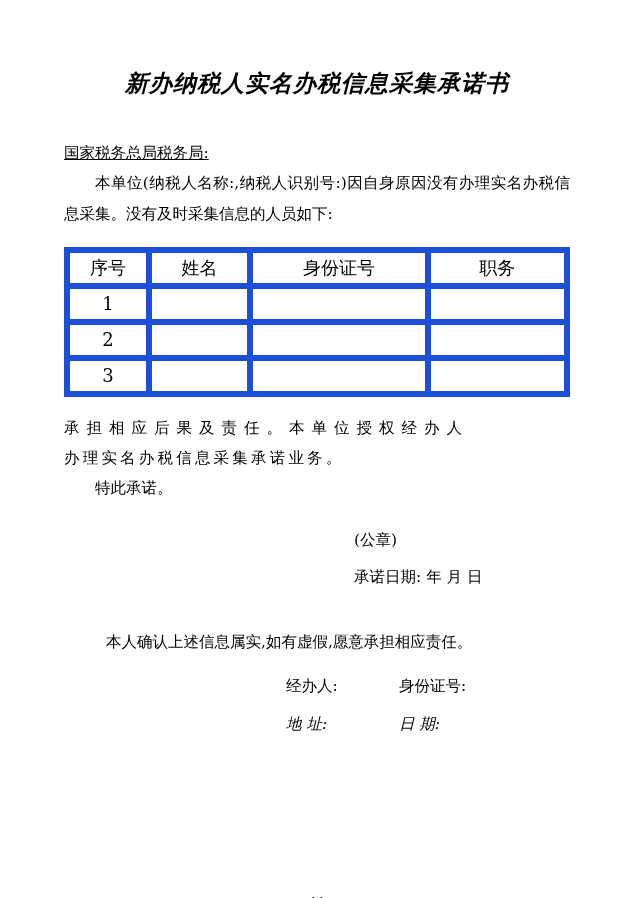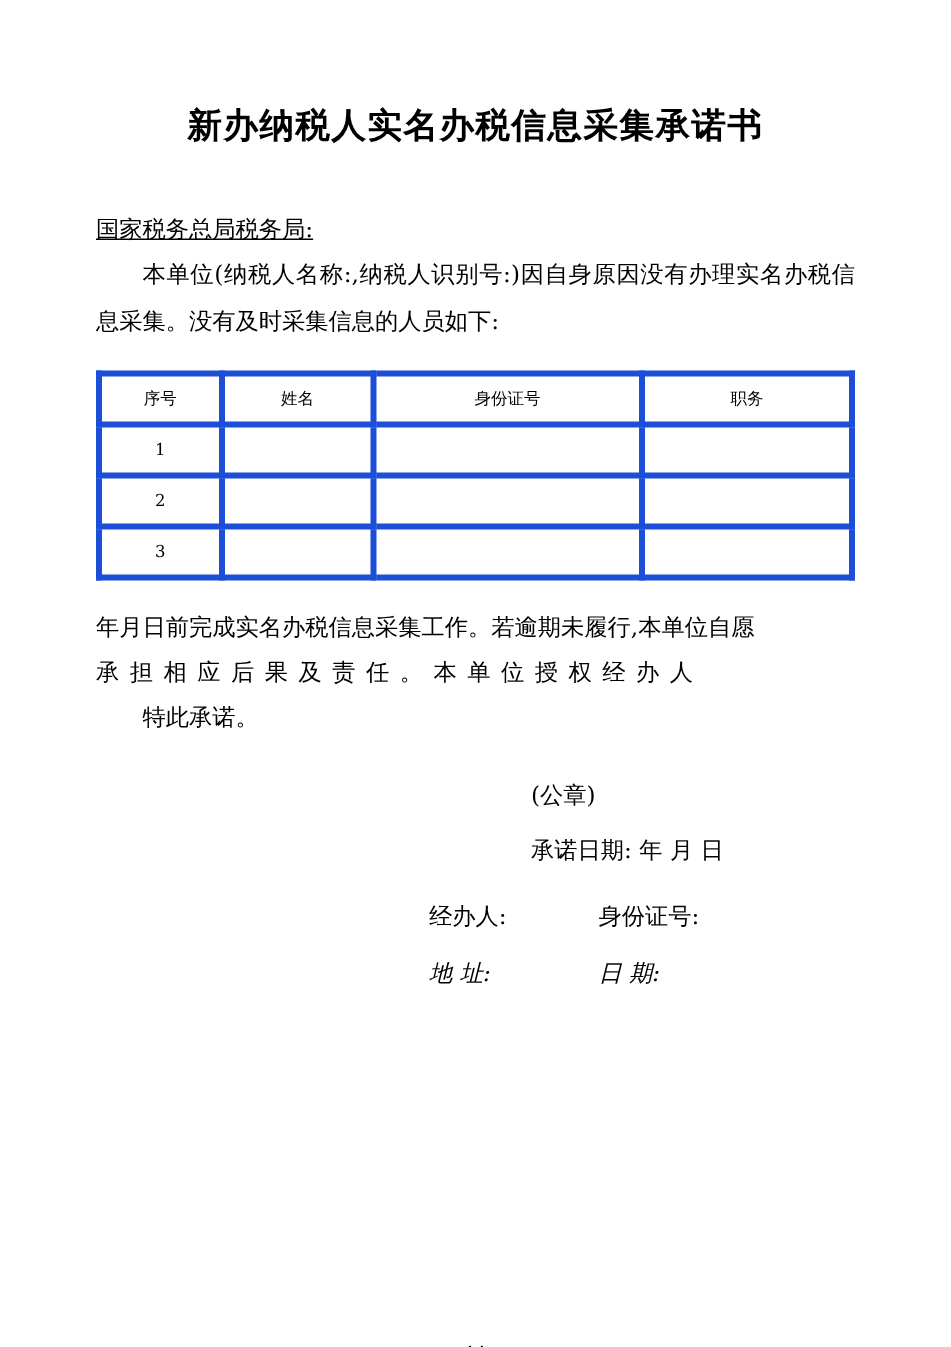--- a/index.html
+++ b/index.html
@@ -23,20 +23,21 @@
     padding: 0 64px;
   }
   .doc-title {
     text-align: center;
     font-size: 23px;
     font-weight: bold;
     letter-spacing: 1px;
     margin-top: 68px;
     margin-bottom: 0;
     font-family: "DejaVu Serif", "Liberation Serif", serif;
+    font-style: italic;
   }
   .addressee {
     margin-top: 40px;
     font-size: 15.5px;
     line-height: 1.9;
     text-decoration: underline;
   }
   .para {
     font-size: 15.5px;
     line-height: 1.95;
@@ -52,25 +53,25 @@
   }
   table.info-table {
     width: 100%;
     border-collapse: collapse;
     margin-top: 18px;
     margin-bottom: 16px;
     table-layout: fixed;
   }
   table.info-table th,
   table.info-table td {
-    border: 4px solid #1d4ed8;
+    border: 6px solid #1d4ed8;
     height: 30px;
     text-align: center;
     vertical-align: middle;
-    font-size: 11px;
+    font-size: 18px;
     font-weight: normal;
     padding: 0;
   }
   .col-no { width: 16%; }
   .col-name { width: 20%; }
   .col-id { width: 36%; }
   .col-title { width: 28%; }
 
   .spaced {
     letter-spacing: 3.2px;
@@ -155,33 +156,34 @@
       <tr>
         <td>3</td>
         <td></td>
         <td></td>
         <td></td>
       </tr>
     </tbody>
   </table>
 
   <div class="para-block">
-    <div class="para">年月日前完成实名办税信息采集工作。若逾期未履行,本单位自愿</div>
     <div class="para spaced-wide">承担相应后果及责任。本单位授权经办人</div>
+    <div class="para spaced">办理实名办税信息采集承诺业务。</div>
   </div>
 
   <p class="para indent">特此承诺。</p>
 
   <div class="seal-line">(公章)</div>
 
   <div class="date-line">
     <span>承诺日期:</span>
     <span>年  月   日</span>
   </div>
 
+  <div class="confirm-line">本人确认上述信息属实,如有虚假,愿意承担相应责任。</div>
 
   <div class="fields-row">
     <span class="f1">经办人:</span>
     <span>身份证号:</span>
   </div>
 
   <div class="fields-row2">
     <span class="f1">地  址:</span>
     <span>日    期:</span>
   </div>

